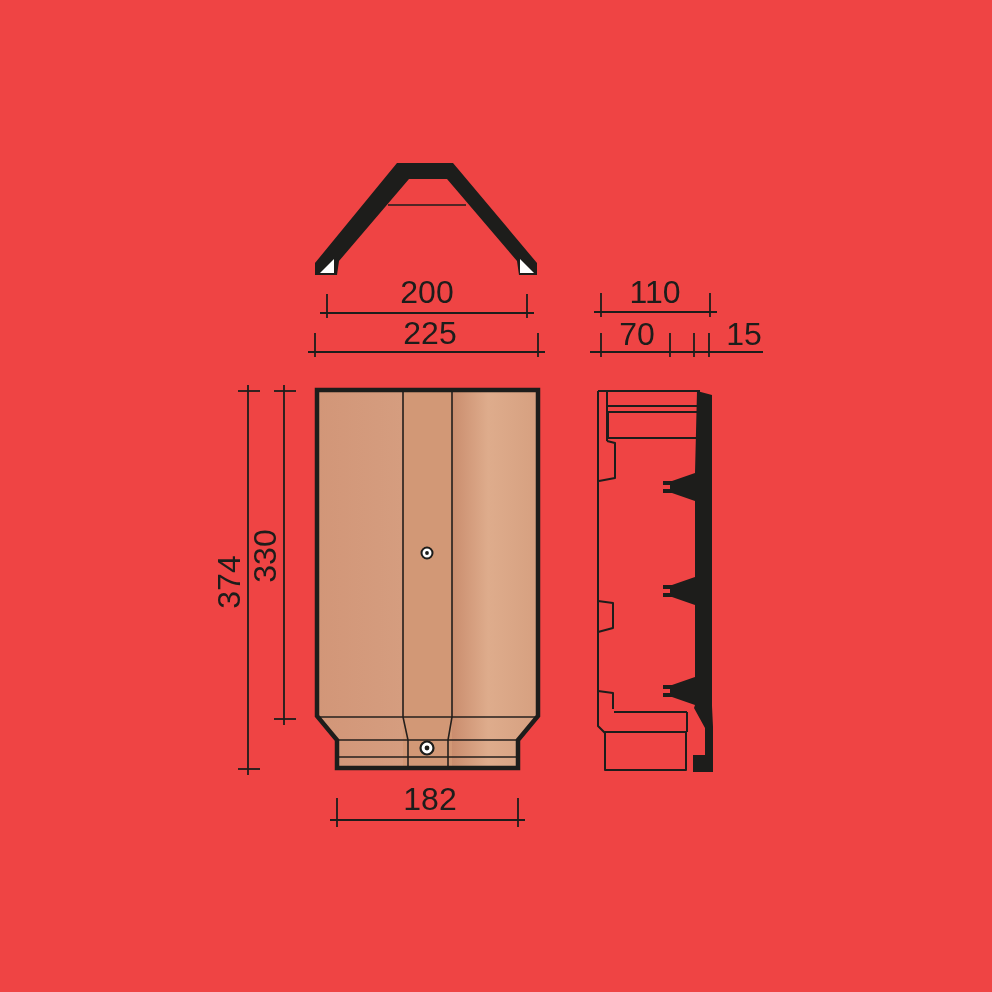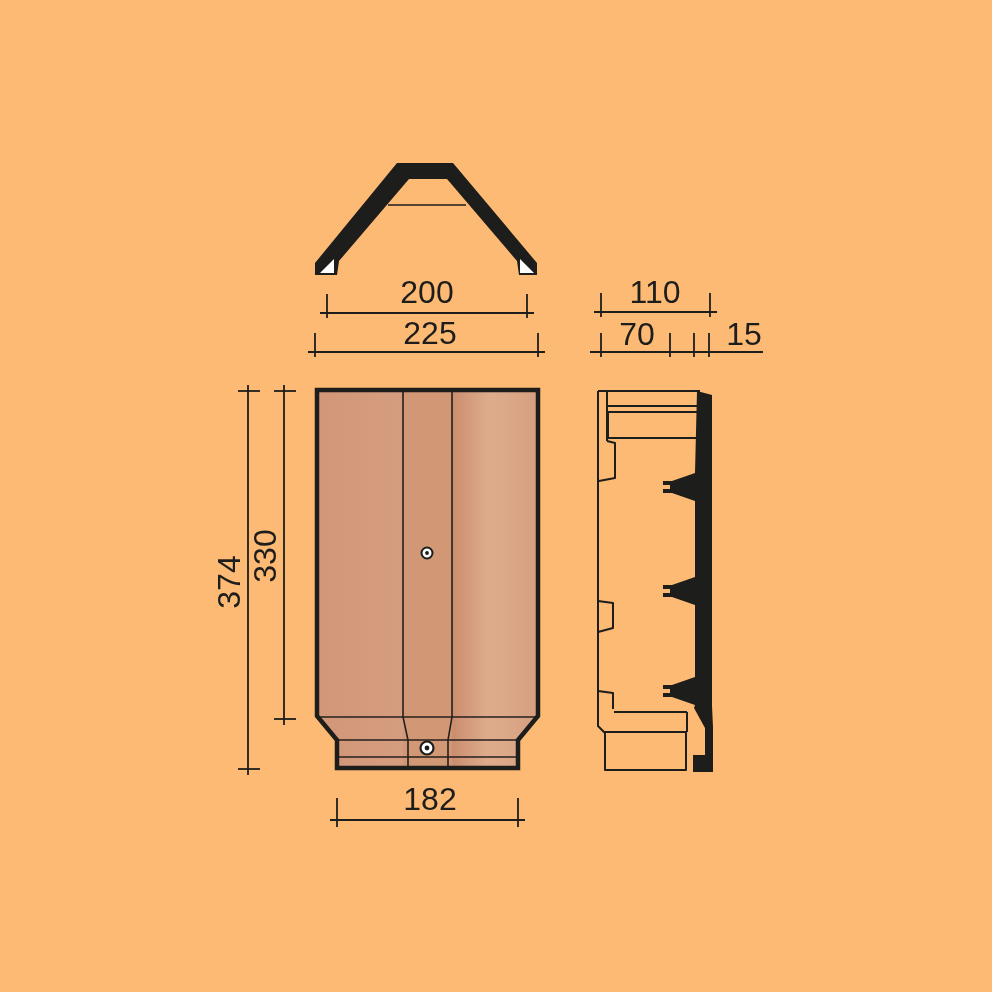--- a/index.html
+++ b/index.html
@@ -4,21 +4,21 @@
 <style>
   html, body {
     margin: 0;
     padding: 0;
     background: #ffffff;
   }
   .canvas {
     position: relative;
     width: 992px;
     height: 992px;
-    background: #fdba74;
+    background: #ef4444;
     overflow: hidden;
   }
   svg { display: block; }
   text {
     font-family: "Liberation Sans", sans-serif;
     font-size: 32px;
     fill: #1d1d1b;
   }
   .thin  { stroke: #1d1d1b; stroke-width: 2;   fill: none; stroke-linejoin: round; }
   .hair  { stroke: #1d1d1b; stroke-width: 1.5; fill: none; }

